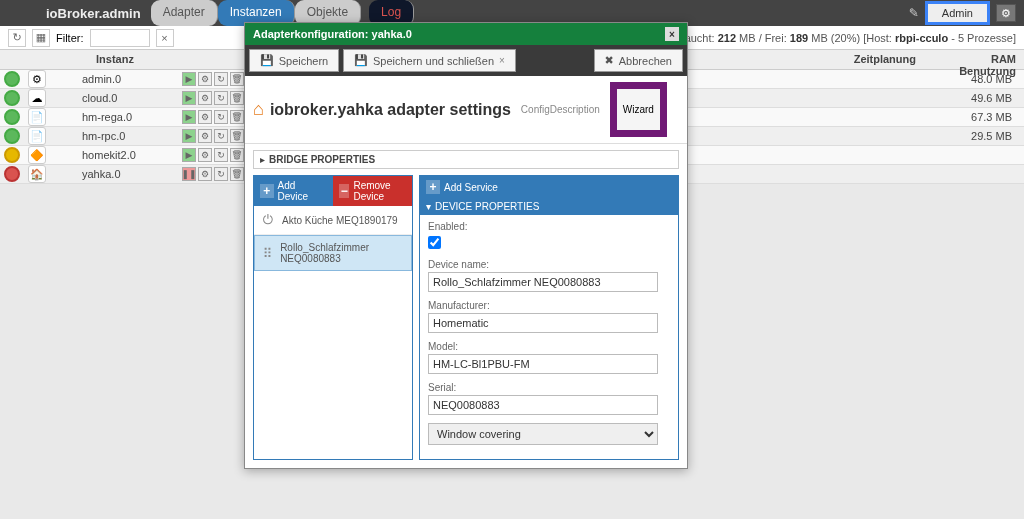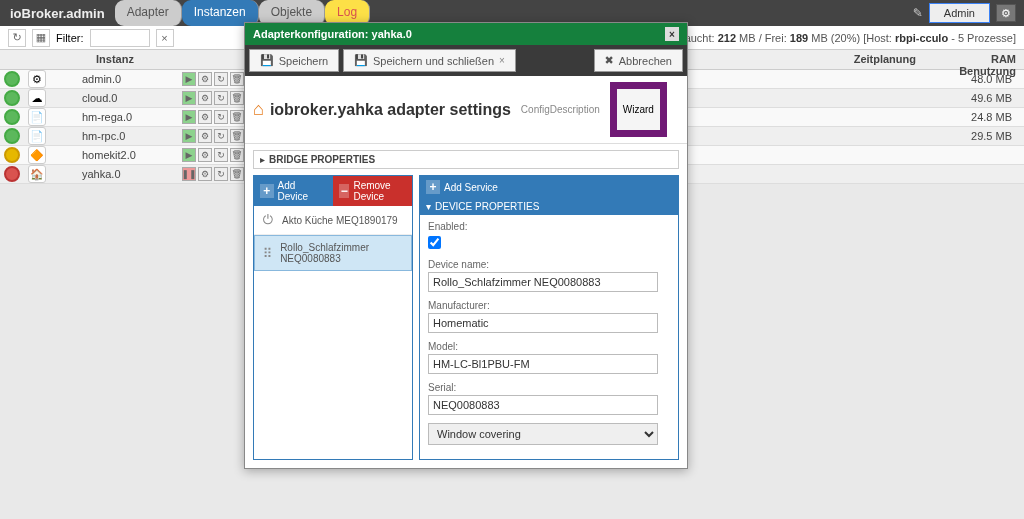--- a/index.html
+++ b/index.html
@@ -1,24 +1,24 @@
 <!DOCTYPE html>
 <html><head>
 <meta charset="utf-8">
 <style>
 * { box-sizing: border-box; margin: 0; padding: 0; }
 body { font-family: Arial, sans-serif; font-size: 12px; background: #e9e9e9; width: 1024px; height: 519px; overflow: hidden; position: relative; }
-.topbar { background: #444; height: 26px; display: flex; align-items: center; color: #fff; }
+.topbar { background: #444; height: 26px; display: flex; align-items: center; color: #fff; padding-left: 36px; }
 .brand { font-weight: bold; padding: 0 10px; color: #eee; font-size: 13px; }
 .tabs { display: flex; height: 26px; }
 .tab { padding: 5px 12px; background: #ccc; color: #555; border-right: 1px solid #999; cursor: pointer; font-size: 12px; border-radius: 9px; }
 .tab.active { background: #337ab7; color: #fff; }
-.tab.log { color: #d9534f; background: #fde047; }
+.tab.log { color: #d9534f; background: #0f172a; margin-left: 8px; }
 .topbar-right { margin-left: auto; display: flex; align-items: center; gap: 6px; padding-right: 8px; }
-.admin-btn { background: #eee; color: #333; padding: 3px 14px; border: 1px solid #3b82f6; font-size: 11px; }
+.admin-btn { background: #eee; color: #333; padding: 3px 14px; border: 3px solid #3b82f6; font-size: 11px; }
 .gear-btn { background: #777; color: #fff; width: 20px; height: 18px; display: flex; align-items: center; justify-content: center; border: 1px solid #555; font-size: 11px; }
 .subbar { background: #fff; height: 24px; display: flex; align-items: center; padding: 0 8px; gap: 6px; border-bottom: 1px solid #ccc; font-size: 11px; }
 .subbar .icon-btn { width: 18px; height: 18px; border: 1px solid #ccc; display: flex; align-items: center; justify-content: center; color: #666; cursor: pointer; }
 .subbar input { height: 18px; width: 60px; border: 1px solid #ccc; padding: 0 3px; }
 .subbar .right { margin-left: auto; color: #555; font-size: 11px; }
 .subbar .right b { color: #333; }
 .columns { display: flex; background: #eee; height: 20px; border-bottom: 1px solid #ccc; font-size: 11px; color: #444; }
 .col-instanz { width: 230px; text-align: center; padding: 3px 0; font-weight: bold; }
 .col-spacer { flex: 1; }
 .col-zeit { width: 100px; text-align: right; padding: 3px 8px; font-weight: bold; }
@@ -145,21 +145,21 @@
       <span class="inst-icon">📄</span>
       <span class="inst-name">hm-rega.0</span>
       <span class="ctrl-group">
         <span class="ctrl on">▶</span>
         <span class="ctrl">⚙</span>
         <span class="ctrl">↻</span>
         <span class="ctrl">🗑</span>
         <span class="ctrl">↗</span>
       </span>
       <span class="fill"></span>
-      <span class="ram-val">24.8 MB</span>
+      <span class="ram-val">67.3 MB</span>
     </div>
     <div class="row">
       <span class="state green"></span>
       <span class="inst-icon">📄</span>
       <span class="inst-name">hm-rpc.0</span>
       <span class="ctrl-group">
         <span class="ctrl on">▶</span>
         <span class="ctrl">⚙</span>
         <span class="ctrl">↻</span>
         <span class="ctrl">🗑</span>

